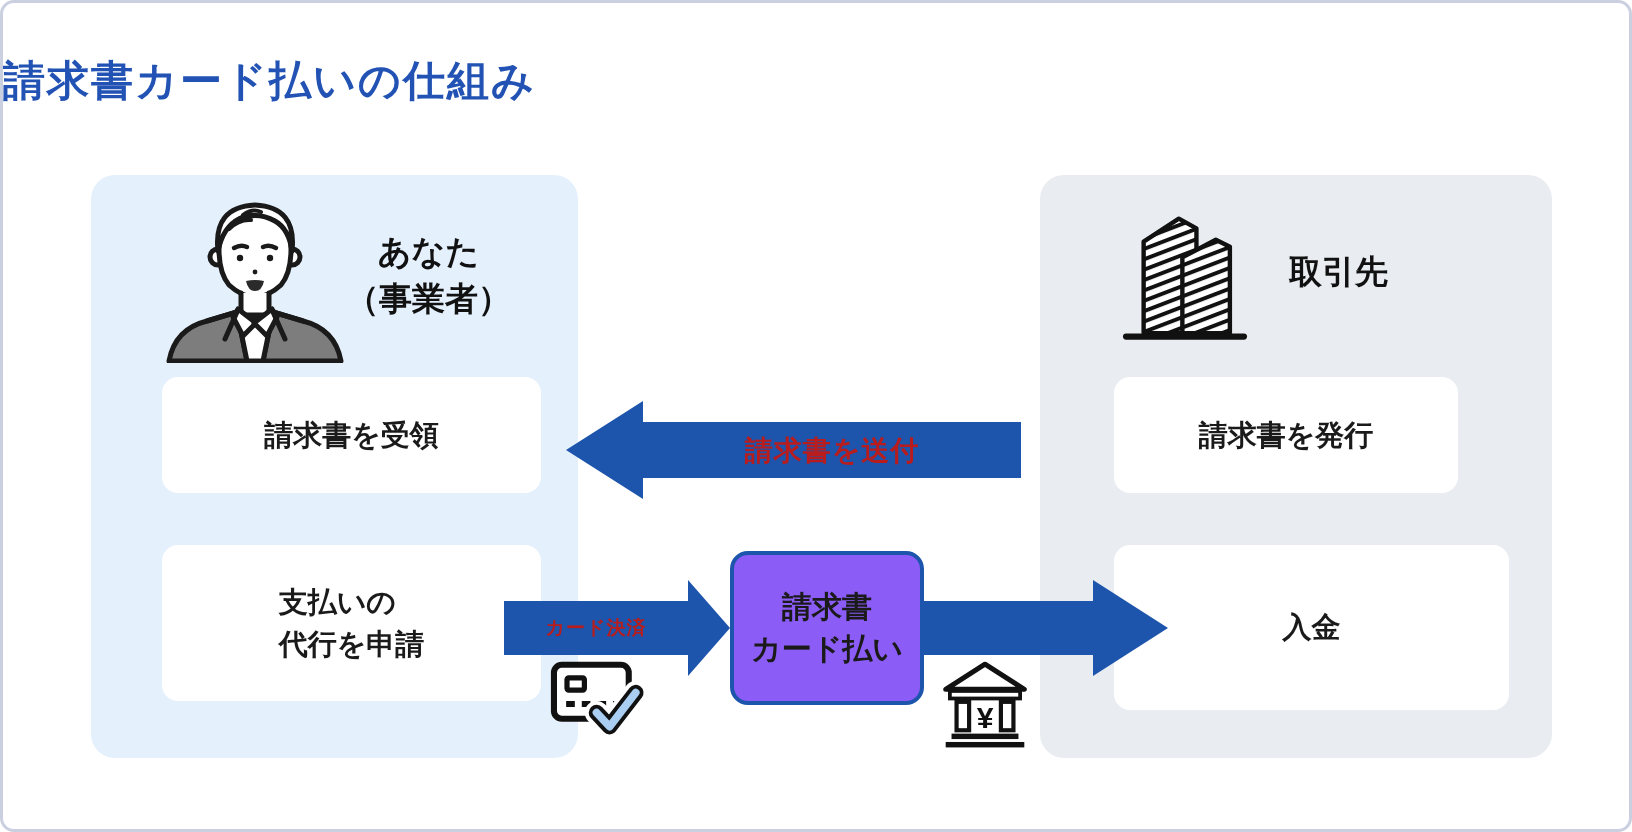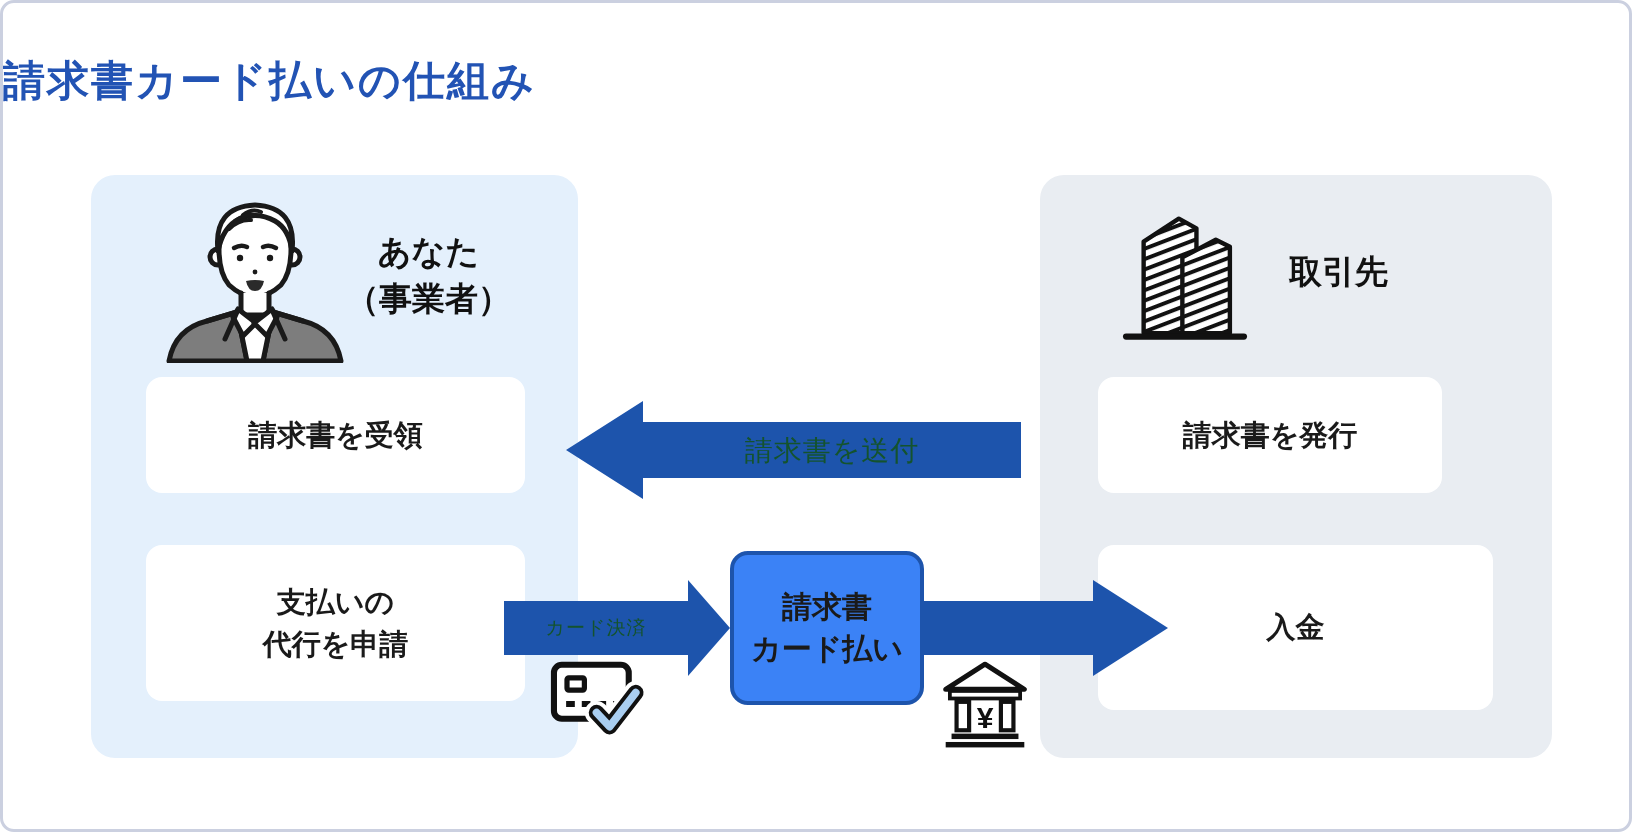--- a/index.html
+++ b/index.html
@@ -47,47 +47,48 @@
     color: #111;
     white-space: pre-line;
   }
   .step-box {
     position: absolute;
     background: #ffffff;
     border-radius: 16px;
     display: flex;
     align-items: center;
     justify-content: center;
-    text-align: center;
+    text-align: left;
     font-size: 29px;
     font-weight: 700;
     line-height: 1.45;
     white-space: pre-line;
     z-index: 2;
+    margin-left: 16px;
   }
   .arrow-svg { position: absolute; z-index: 3; }
   .arrow-shape { fill: var(--accent-blue, #1d54ac); }
   .arrow-label {
     position: absolute;
     z-index: 4;
     display: flex;
     align-items: center;
     justify-content: center;
-    color: #14532d;
-    font-weight: 400;
+    color: #b91c1c;
+    font-weight: 700;
     letter-spacing: 1px;
   }
   .arrow-label.big { font-size: 28px; }
   .arrow-label.small { font-size: 19px; }
 
   .service-box {
     position: absolute;
     left: 727px; top: 548px;
     width: 194px; height: 154px;
-    background: #3b82f6;
+    background: #8b5cf6;
     border: 4px solid var(--accent-blue, #1d54ac);
     border-radius: 18px;
     display: flex;
     align-items: center;
     justify-content: center;
     text-align: center;
     font-size: 30px;
     font-weight: 700;
     line-height: 1.4;
     white-space: pre-line;

